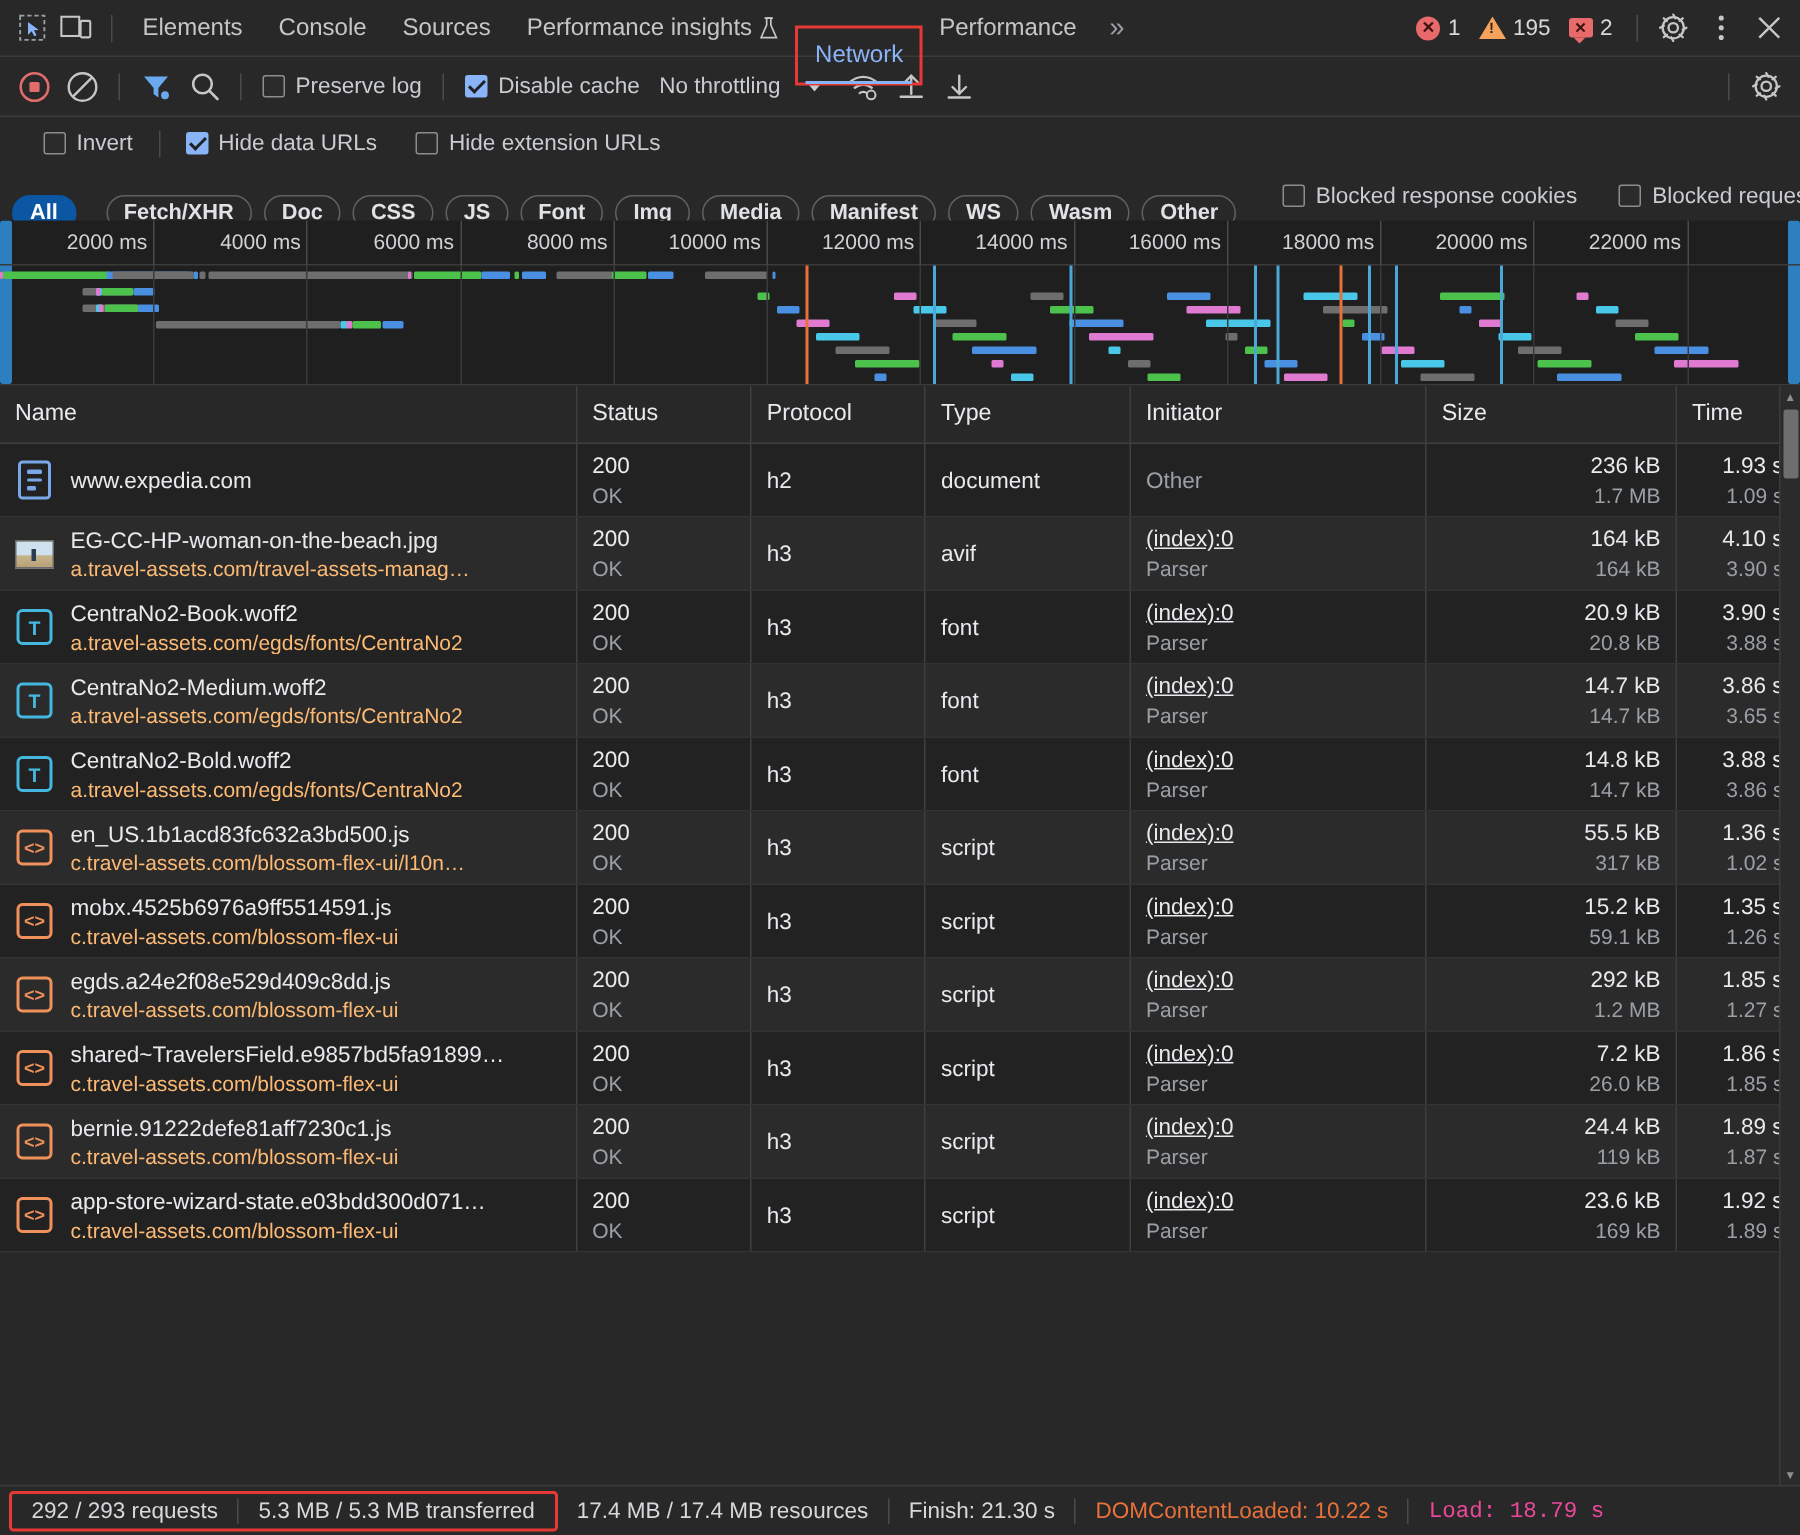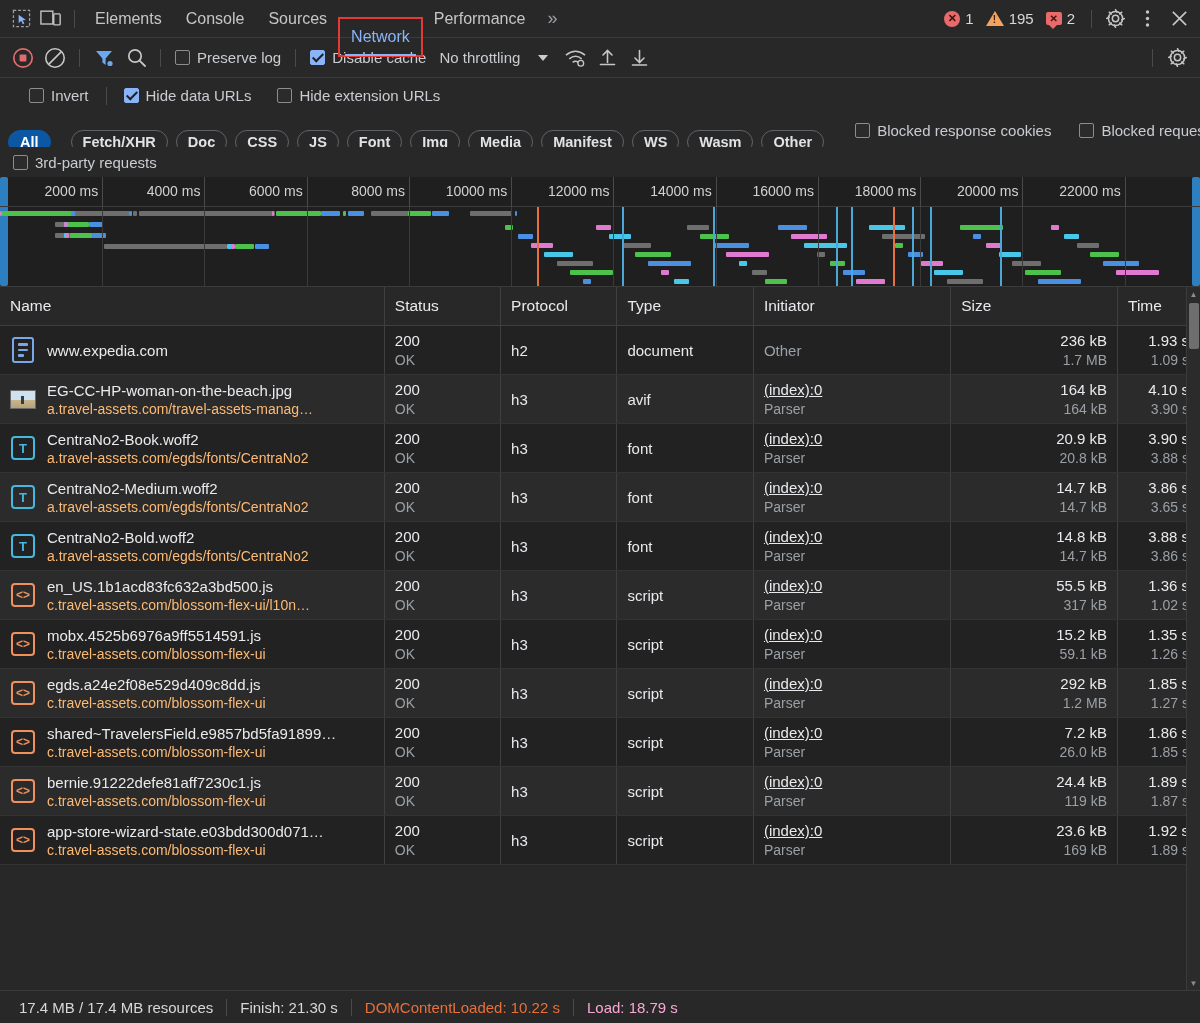--- a/index.html
+++ b/index.html
@@ -130,21 +130,21 @@
 
   
   .statusbar{
     height:33px;min-height:33px;display:flex;align-items:center;gap:0;background:#282828;
     border-top:1px solid #3b3b3b;padding:0 6px;font-size:15px;color:#d6d8db;
   }
   .st-item{padding:0 13px;white-space:nowrap;}
   .st-sep{width:1px;height:17px;background:#4a4a4a;}
   .st-box{border:2px solid #e53935;border-radius:3px;display:flex;align-items:center;height:27px;}
   .dcl{color:#e8703a;}
-  .loadc{color:#f9a8d4;}
+  .loadc{color:#ec4899;font-family:Liberation Mono, monospace;}
   svg{display:block;}
 </style>
 </head>
 <body>
 
 <div id="app">
 
   <div class="tabbar">
     <div class="tb-icon">
       <svg width="19" height="19" viewBox="0 0 20 20">
@@ -162,20 +162,29 @@
 
     <div class="tab">
         <span>Elements</span>
       </div>
     <div class="tab">
         <span>Console</span>
       </div>
     <div class="tab">
         <span>Sources</span>
       </div>
+    <div class="tab">
+      <span>Performance insights</span>
+      <span>
+        <svg width="13" height="16" viewBox="0 0 14 17">
+            <path d="M5.5 1 L5.5 6 L1.5 15 L12.5 15 L8.5 6 L8.5 1 Z" fill="none" stroke="#c4c7c5" stroke-width="1.2"></path>
+            <path d="M4 1 L10 1" stroke="#c4c7c5" stroke-width="1.2"></path>
+          </svg>
+      </span>
+    </div>
     <div class="tab selected highlight">
         <span>Network</span>
       </div>
     <div class="tab">
         <span>Performance</span>
       </div>
     <div class="chev">»</div>
 
     <div class="spacer"></div>
 
@@ -318,26 +327,20 @@
     <div class="pill">WS</div>
     <div class="pill">Wasm</div>
     <div class="pill">Other</div>
     <div class="chk-wrap" style="margin-left:18px">
       <span class="chkbox"></span>
       <span>Blocked response cookies</span>
     </div>
     <div class="chk-wrap" style="margin-left:10px">
       <span class="chkbox"></span>
       <span>Blocked requests</span>
-    </div>
-  </div>
-  <div class="thirdbar">
-    <div class="chk-wrap" style="padding-left:5px">
-      <span class="chkbox"></span>
-      <span>3rd-party requests</span>
     </div>
   </div>
 
   <div class="overview">
     <div class="ov-handle" style="left:0"></div>
     <div class="ov-handle" style="right:0"></div>
     <div class="ov-ruler" id="ov-ruler">
         <div class="ov-tick" style="left: 102.241px;">
           <span>2000 ms</span>
         </div>
@@ -935,20 +938,25 @@
         </tbody>
     </table>
     <div class="vscroll">
       <div class="vs-arrow">▲</div>
       <div class="vs-thumb"></div>
       <div class="vs-arrow" style="position:absolute;bottom:0;left:0;right:0">▼</div>
     </div>
   </div>
 
   <div class="statusbar">
+    <div class="st-box">
+      <div class="st-item">292 / 293 requests</div>
+      <div class="st-sep"></div>
+      <div class="st-item">5.3 MB / 5.3 MB transferred</div>
+    </div>
     <div class="st-item">17.4 MB / 17.4 MB resources</div>
     <div class="st-sep"></div>
     <div class="st-item">Finish: 21.30 s</div>
     <div class="st-sep"></div>
     <div class="st-item dcl">DOMContentLoaded: 10.22 s</div>
     <div class="st-sep"></div>
     <div class="st-item loadc">Load: 18.79 s</div>
   </div>
 
 </div>

